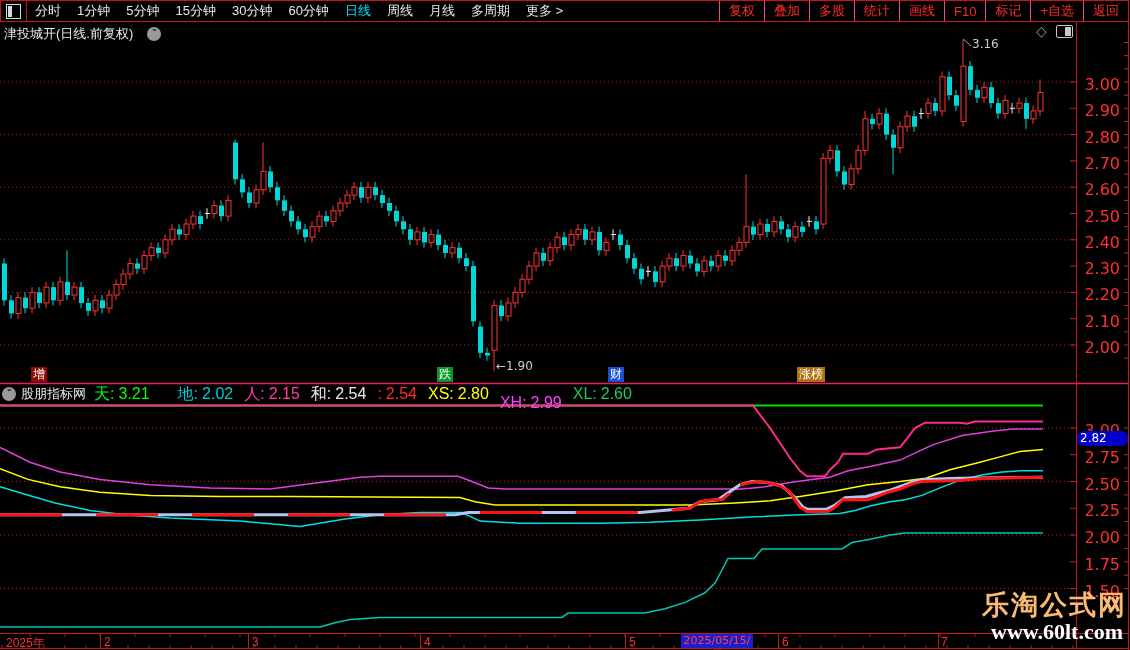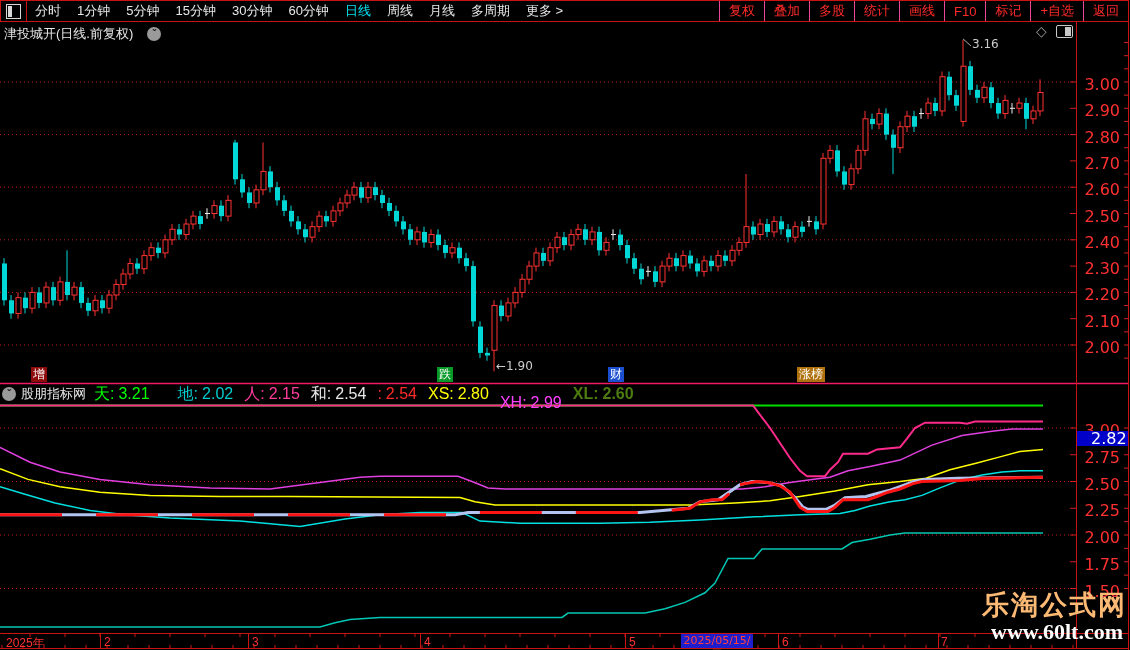--- a/index.html
+++ b/index.html
@@ -23,21 +23,21 @@
   #chart-svg{position:absolute;left:0;top:0;z-index:1;}
   .axlbl{position:absolute;left:1076px;width:44px;text-align:right;color:#ff3030;font-size:16px;z-index:2;font-family:"DejaVu Sans",sans-serif;}
   .tag{position:absolute;top:367px;height:15px;line-height:15px;padding:0 2px;font-size:12px;color:#fff;z-index:2;}
   #ind-header{position:absolute;left:2px;top:386px;height:16px;display:flex;align-items:center;z-index:2;}
   #ind-name{color:#e8e8e8;font-size:13px;margin:0 8px 0 5px;}
   #ind-fields{display:flex;align-items:center;}
   .fld{font-size:16px;margin-right:11px;white-space:nowrap;}
   .fld .v{margin-left:4px;}
   #ann-high{position:absolute;left:972px;top:37px;color:#cccccc;font-size:12px;z-index:2;font-family:"DejaVu Sans",sans-serif;}
   #ann-low{position:absolute;left:496px;top:359px;color:#cccccc;font-size:12px;z-index:2;font-family:"DejaVu Sans",sans-serif;}
-  #cursor-price{position:absolute;left:1077px;top:431px;width:51px;height:15px;background:#0000c8;color:#fff;font-size:16px;line-height:15px;padding-left:14px;box-sizing:border-box;z-index:4;font-family:"DejaVu Sans",sans-serif;}
+  #cursor-price{position:absolute;left:1077px;top:431px;width:51px;height:15px;background:#0000c8;color:#fff;font-size:12px;line-height:15px;padding-left:3px;box-sizing:border-box;z-index:4;font-family:"DejaVu Sans",sans-serif;border-radius:7px;}
   #cursor-date{position:absolute;left:681px;top:634px;width:72px;height:14px;background:#1e1ecc;color:#ff4040;font-size:11px;line-height:14px;text-align:center;z-index:4;font-family:"DejaVu Sans",sans-serif;}
   .dlbl{position:absolute;top:635px;color:#ff3030;font-size:12px;z-index:2;}
   #wm1{position:absolute;right:3px;top:587px;color:#fdba74;font-size:27px;font-weight:bold;letter-spacing:2px;z-index:6;}
   #wm2{position:absolute;right:7px;top:619px;color:#fff;font-size:22px;font-weight:bold;z-index:6;font-family:"Liberation Serif",serif;}
 </style>
 </head>
 <body>
 
 <div id="topbar">
   <div class="tb-icon"></div>
@@ -604,21 +604,21 @@
   <span class="circ-icon">ˇ</span>
   <span id="ind-name">股朋指标网</span>
   <span id="ind-fields">
       <span class="fld" style="color: rgb(0, 255, 0);"><span>天:</span><span class="v">3.21</span></span>
       <span class="fld" style="color: rgb(0, 204, 204); margin-left: 17px;"><span>地:</span><span class="v">2.02</span></span>
       <span class="fld" style="color: rgb(255, 61, 158);"><span>人:</span><span class="v">2.15</span></span>
       <span class="fld" style="color: rgb(232, 232, 232);"><span>和:</span><span class="v">2.54</span></span>
       <span class="fld" style="color: rgb(255, 42, 42);"><span>:</span><span class="v">2.54</span></span>
       <span class="fld" style="color: rgb(255, 255, 0);"><span>XS:</span><span class="v">2.80</span></span>
       <span class="fld" style="color: rgb(255, 64, 255); margin-top: 17px;"><span>XH:</span><span class="v">2.99</span></span>
-      <span class="fld" style="color: #4d7c0f; font-weight: bold;"><span>XL:</span><span class="v">2.60</span></span>
+      <span class="fld" style="color: #22c55e;"><span>XL:</span><span class="v">2.60</span></span>
     </span>
 </div>
 
 <div id="ann-high">3.16</div>
 <div id="ann-low">←1.90</div>
 
 <div id="cursor-price">2.82</div>
 <div id="cursor-date">2025/05/15/四</div>
 
 <div id="wm1">乐淘公式网</div>

